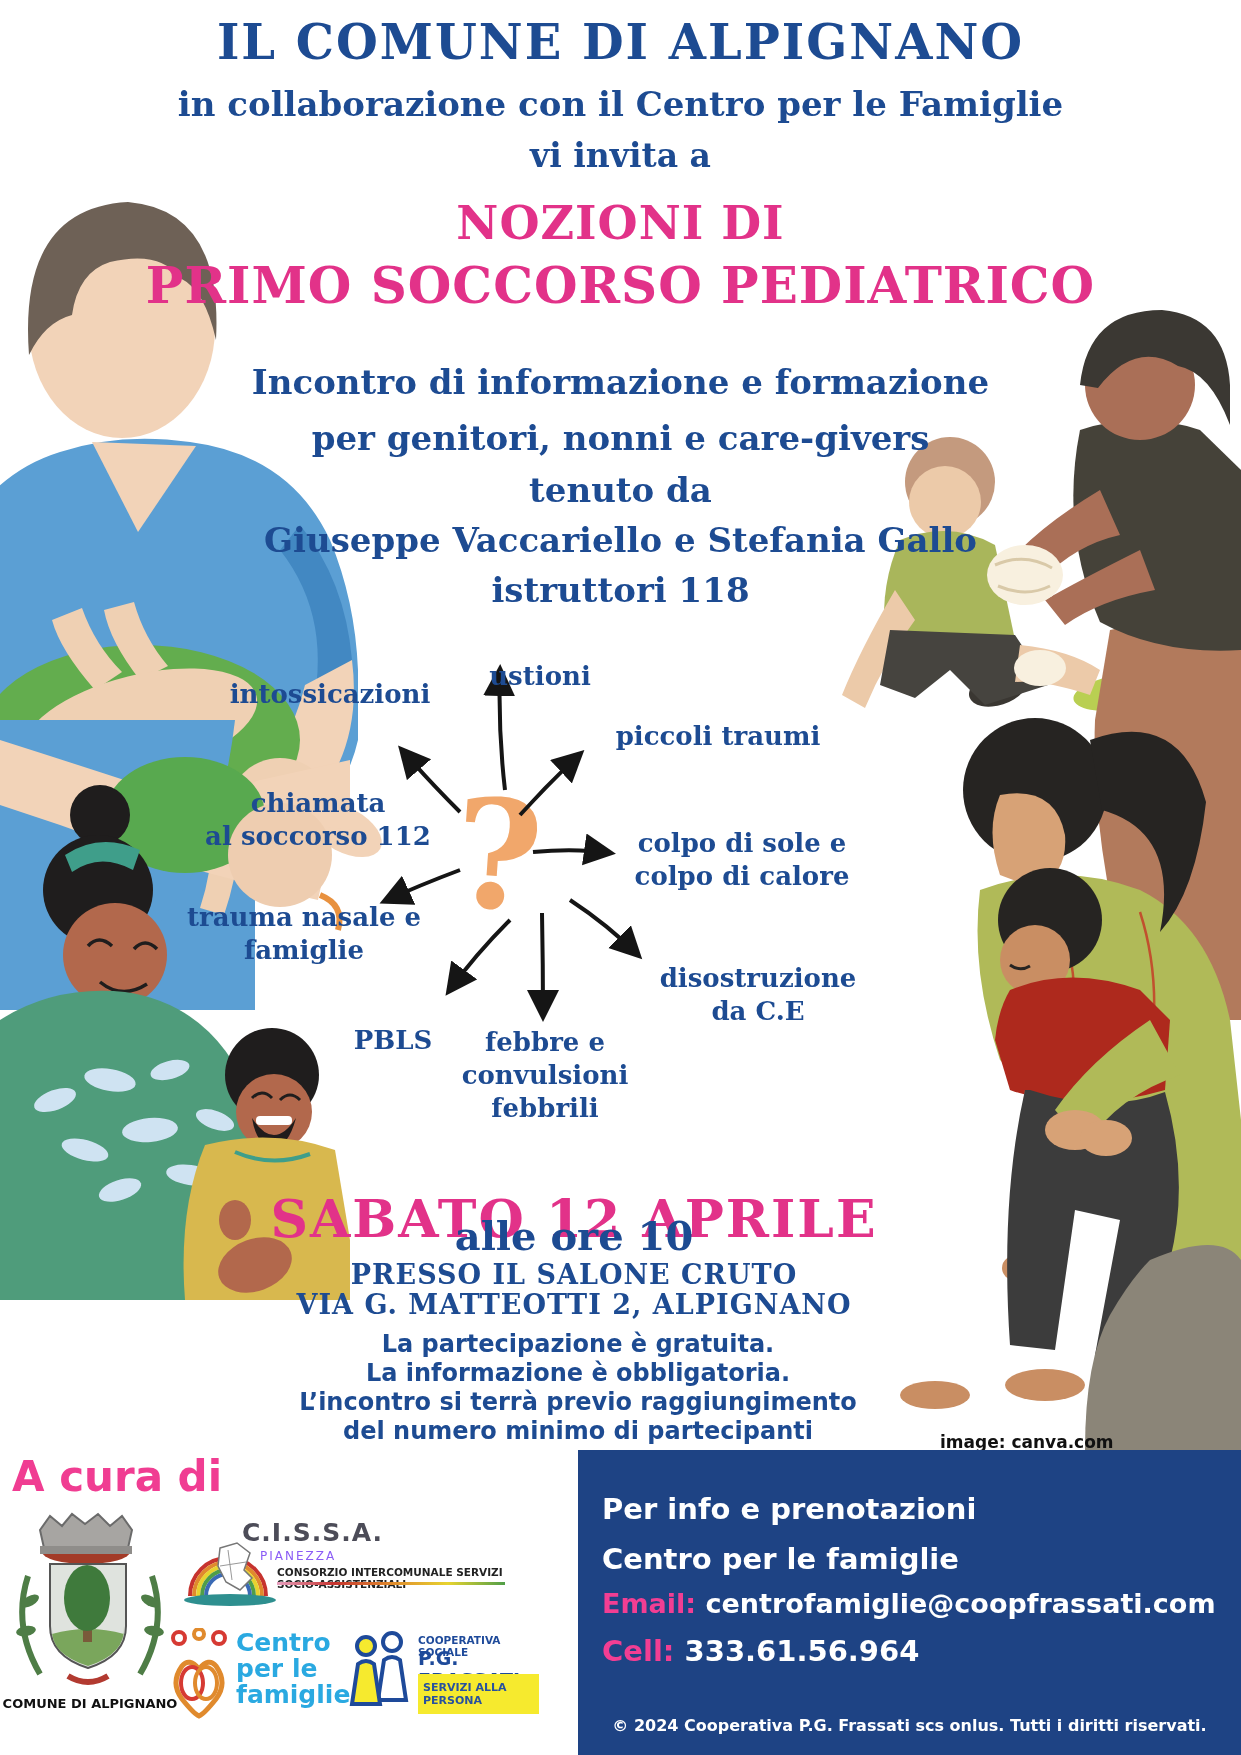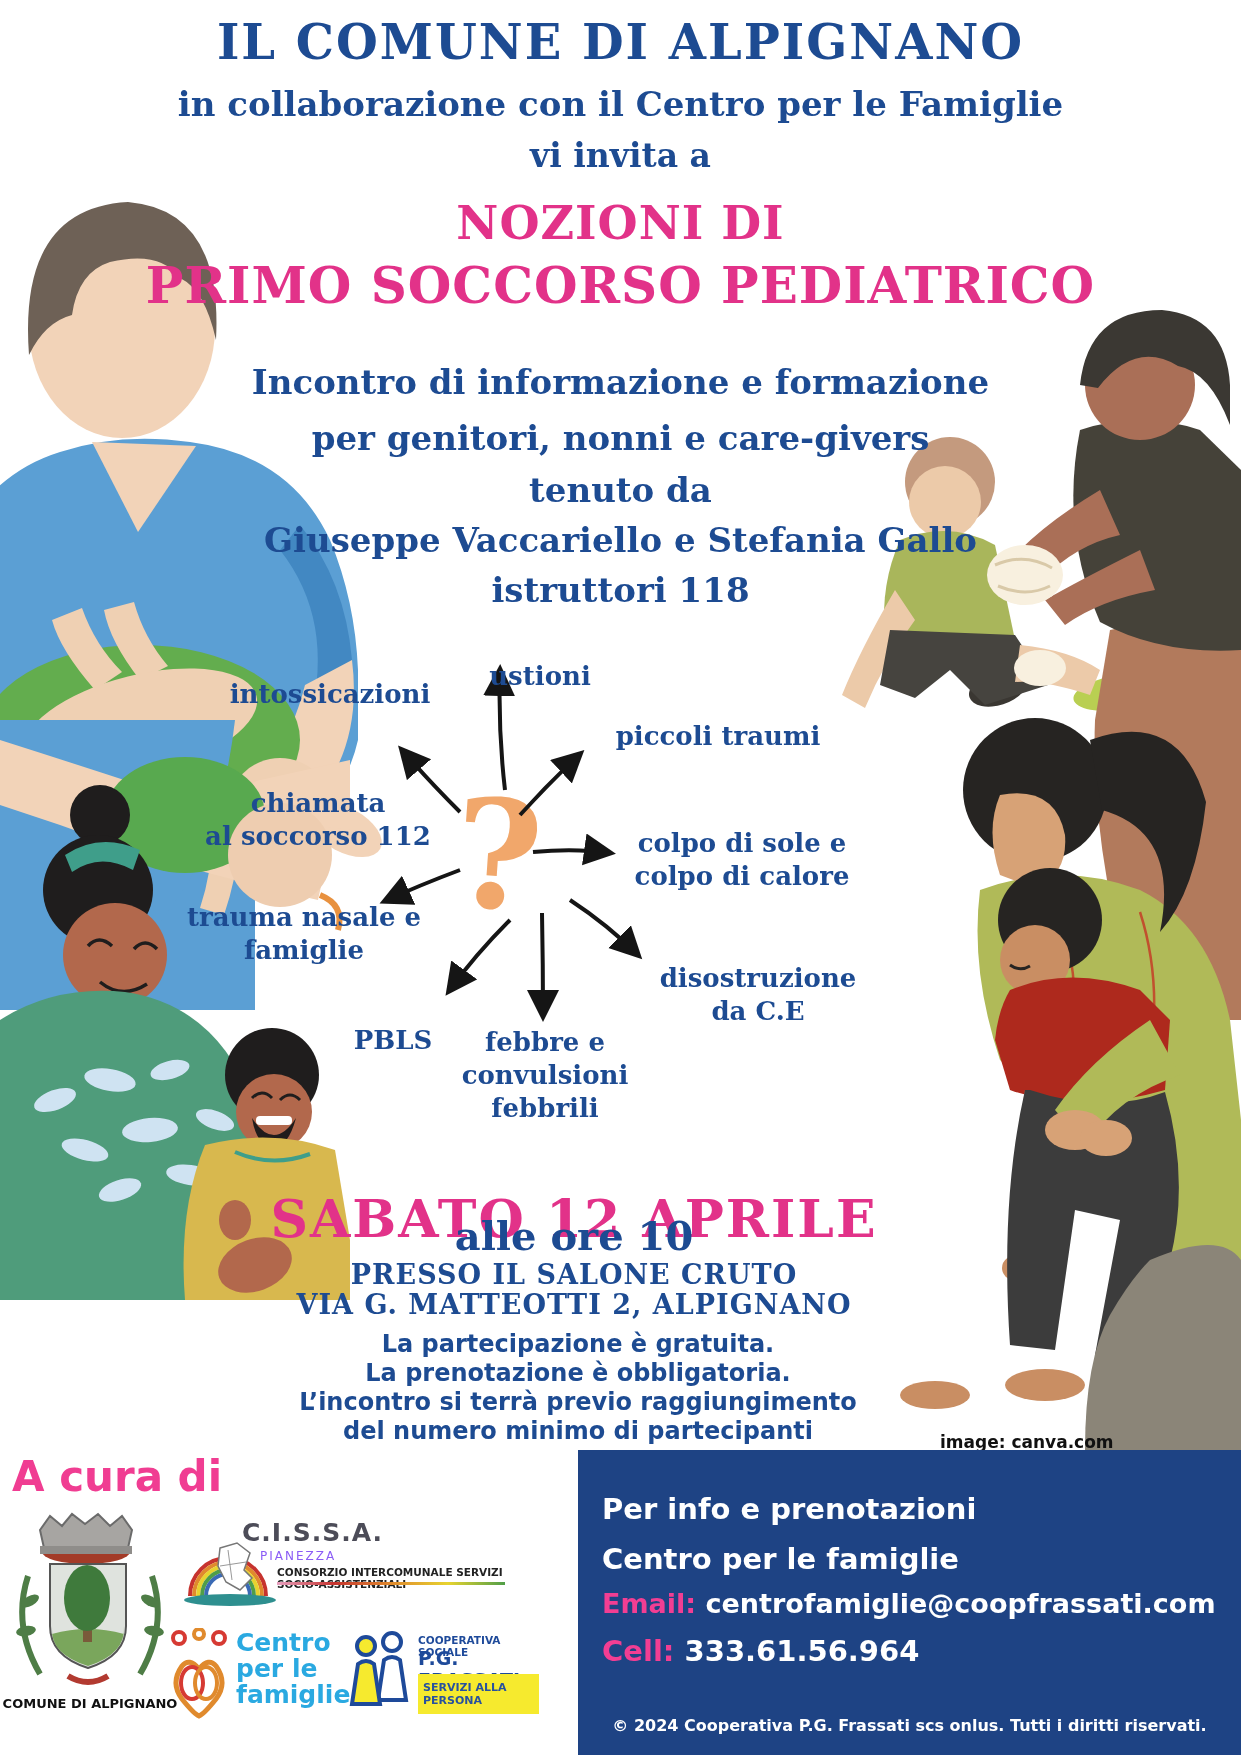--- a/index.html
+++ b/index.html
@@ -221,21 +221,21 @@
   <div class="topic t7">PBLS</div>
   <div class="topic t8">febbre e
 convulsioni
 febbrili</div>
 
   <div class="abs evt txt serifb pink date">SABATO 12 APRILE</div>
   <div class="abs evt txt serifb blue time">alle ore 10</div>
   <div class="abs evt txt serifb blue v1">PRESSO IL SALONE CRUTO</div>
   <div class="abs evt txt serifb blue v2">VIA G. MATTEOTTI 2, ALPIGNANO</div>
   <div class="abs txt sans notes">La partecipazione è gratuita.
-La prenotazione è obbligatoria.
+La informazione è obbligatoria.
 L’incontro si terrà previo raggiungimento
 del numero minimo di partecipanti</div>
   <div class="abs txt sans credit">image: canva.com</div>
 
   <div class="abs txt sans curated">A cura di</div>
 
   <svg class="abs txt" style="left:10px;top:1506px;" width="160" height="190" viewBox="0 0 160 190">
     <path d="M18,70 Q2,120 30,168" stroke="#4e7d46" stroke-width="6" fill="none"></path>
     <path d="M142,70 Q158,120 130,168" stroke="#4e7d46" stroke-width="6" fill="none"></path>
     <ellipse cx="20" cy="95" rx="10" ry="5" fill="#4e7d46" transform="rotate(-30 20 95)"></ellipse>

